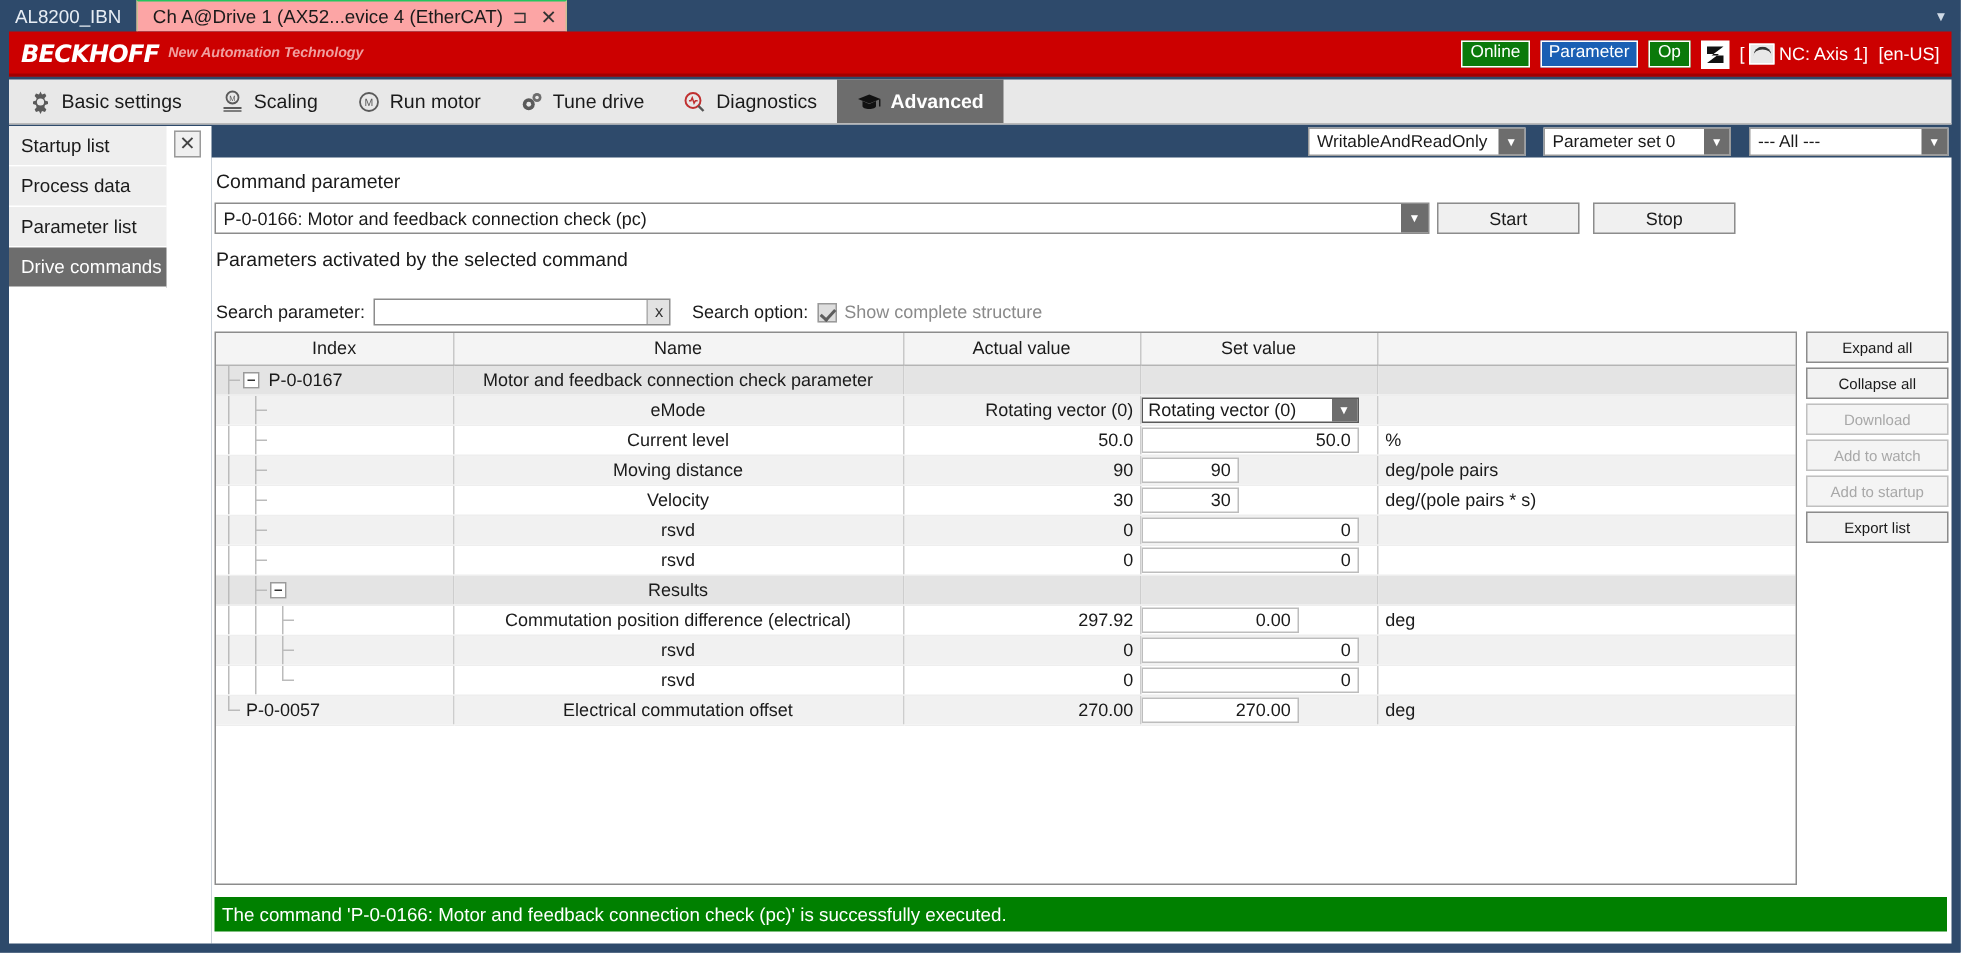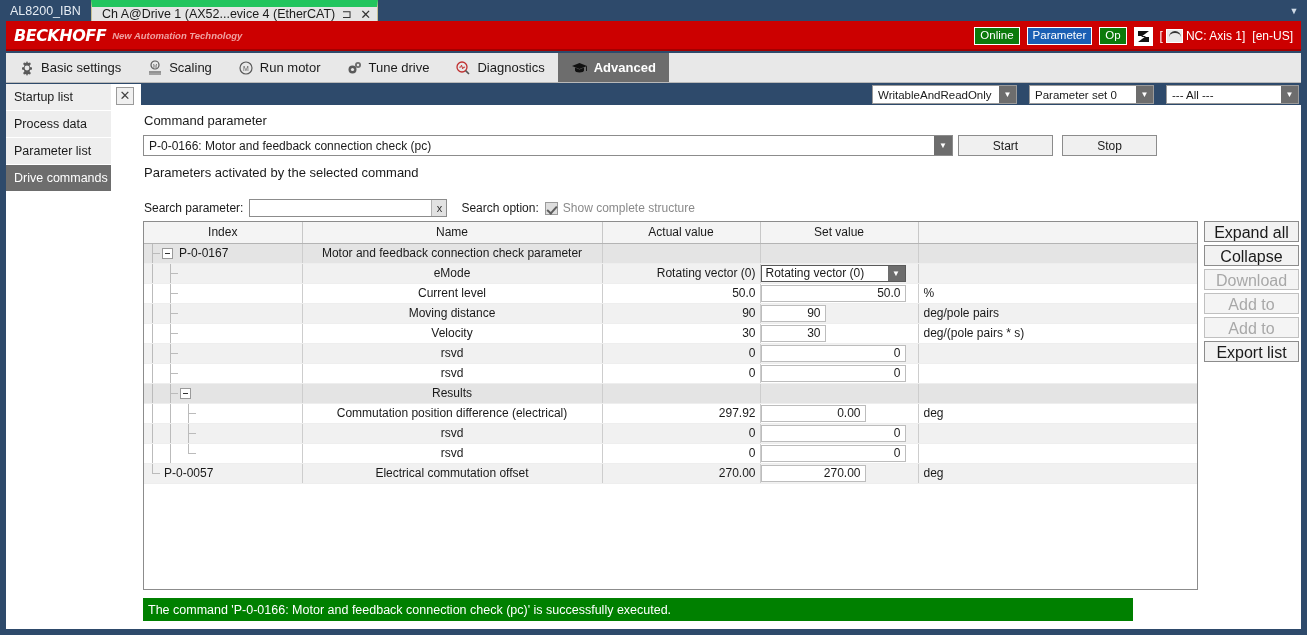--- a/index.html
+++ b/index.html
@@ -26,23 +26,23 @@
   }
   .doctab {
     display: flex; align-items: center;
     padding: 0 10px;
     font-size: 12.5px;
     color: #ffffff;
     white-space: nowrap;
   }
   .doctab.inactive { color: #e7edf4; }
   .doctab.active {
-    background: #e5e5e5;
+    background: #fca5a5;
     color: #1a1a1a;
-    border-top: 7px solid #22c55e;
+    border-top: 1px solid #22c55e;
     border-left: 1px solid #c8c093;
     border-right: 1px solid #c8c093;
     padding-right: 4px;
   }
   .tab-pin, .tab-close {
     display: inline-block;
     width: 15px; text-align: center;
     font-size: 12px; color: #333;
     margin-left: 4px;
     line-height: 1;
@@ -355,30 +355,30 @@
   
   .rbtns {
     position: absolute; left: 1063px; top: 116px;
     width: 95px;
     display: flex; flex-direction: column; gap: 3px;
   }
   .rbtn {
     height: 21px; width: 95px;
     border: 1px solid #8c8c8c;
     background: #f2f2f2;
-    font-size: 16px; color: #1a1a1a;
+    font-size: 10px; color: #1a1a1a;
     text-align: center; line-height: 19px;
     font-family: "Liberation Sans", sans-serif;
   }
   .rbtn.dis { color: #a8a8a8; border-color: #c0c0c0; background: #f4f4f4; }
 
   
   .statusbar {
     position: absolute; left: 2px; top: 493px;
-    width: 990px; height: 23px;
+    width: 1155px; height: 23px;
     background: #008000;
     color: #ffffff;
     font-size: 12.5px;
     display: flex; align-items: center;
     padding-left: 5px;
   }
 </style>
 </head>
 <body>
 

